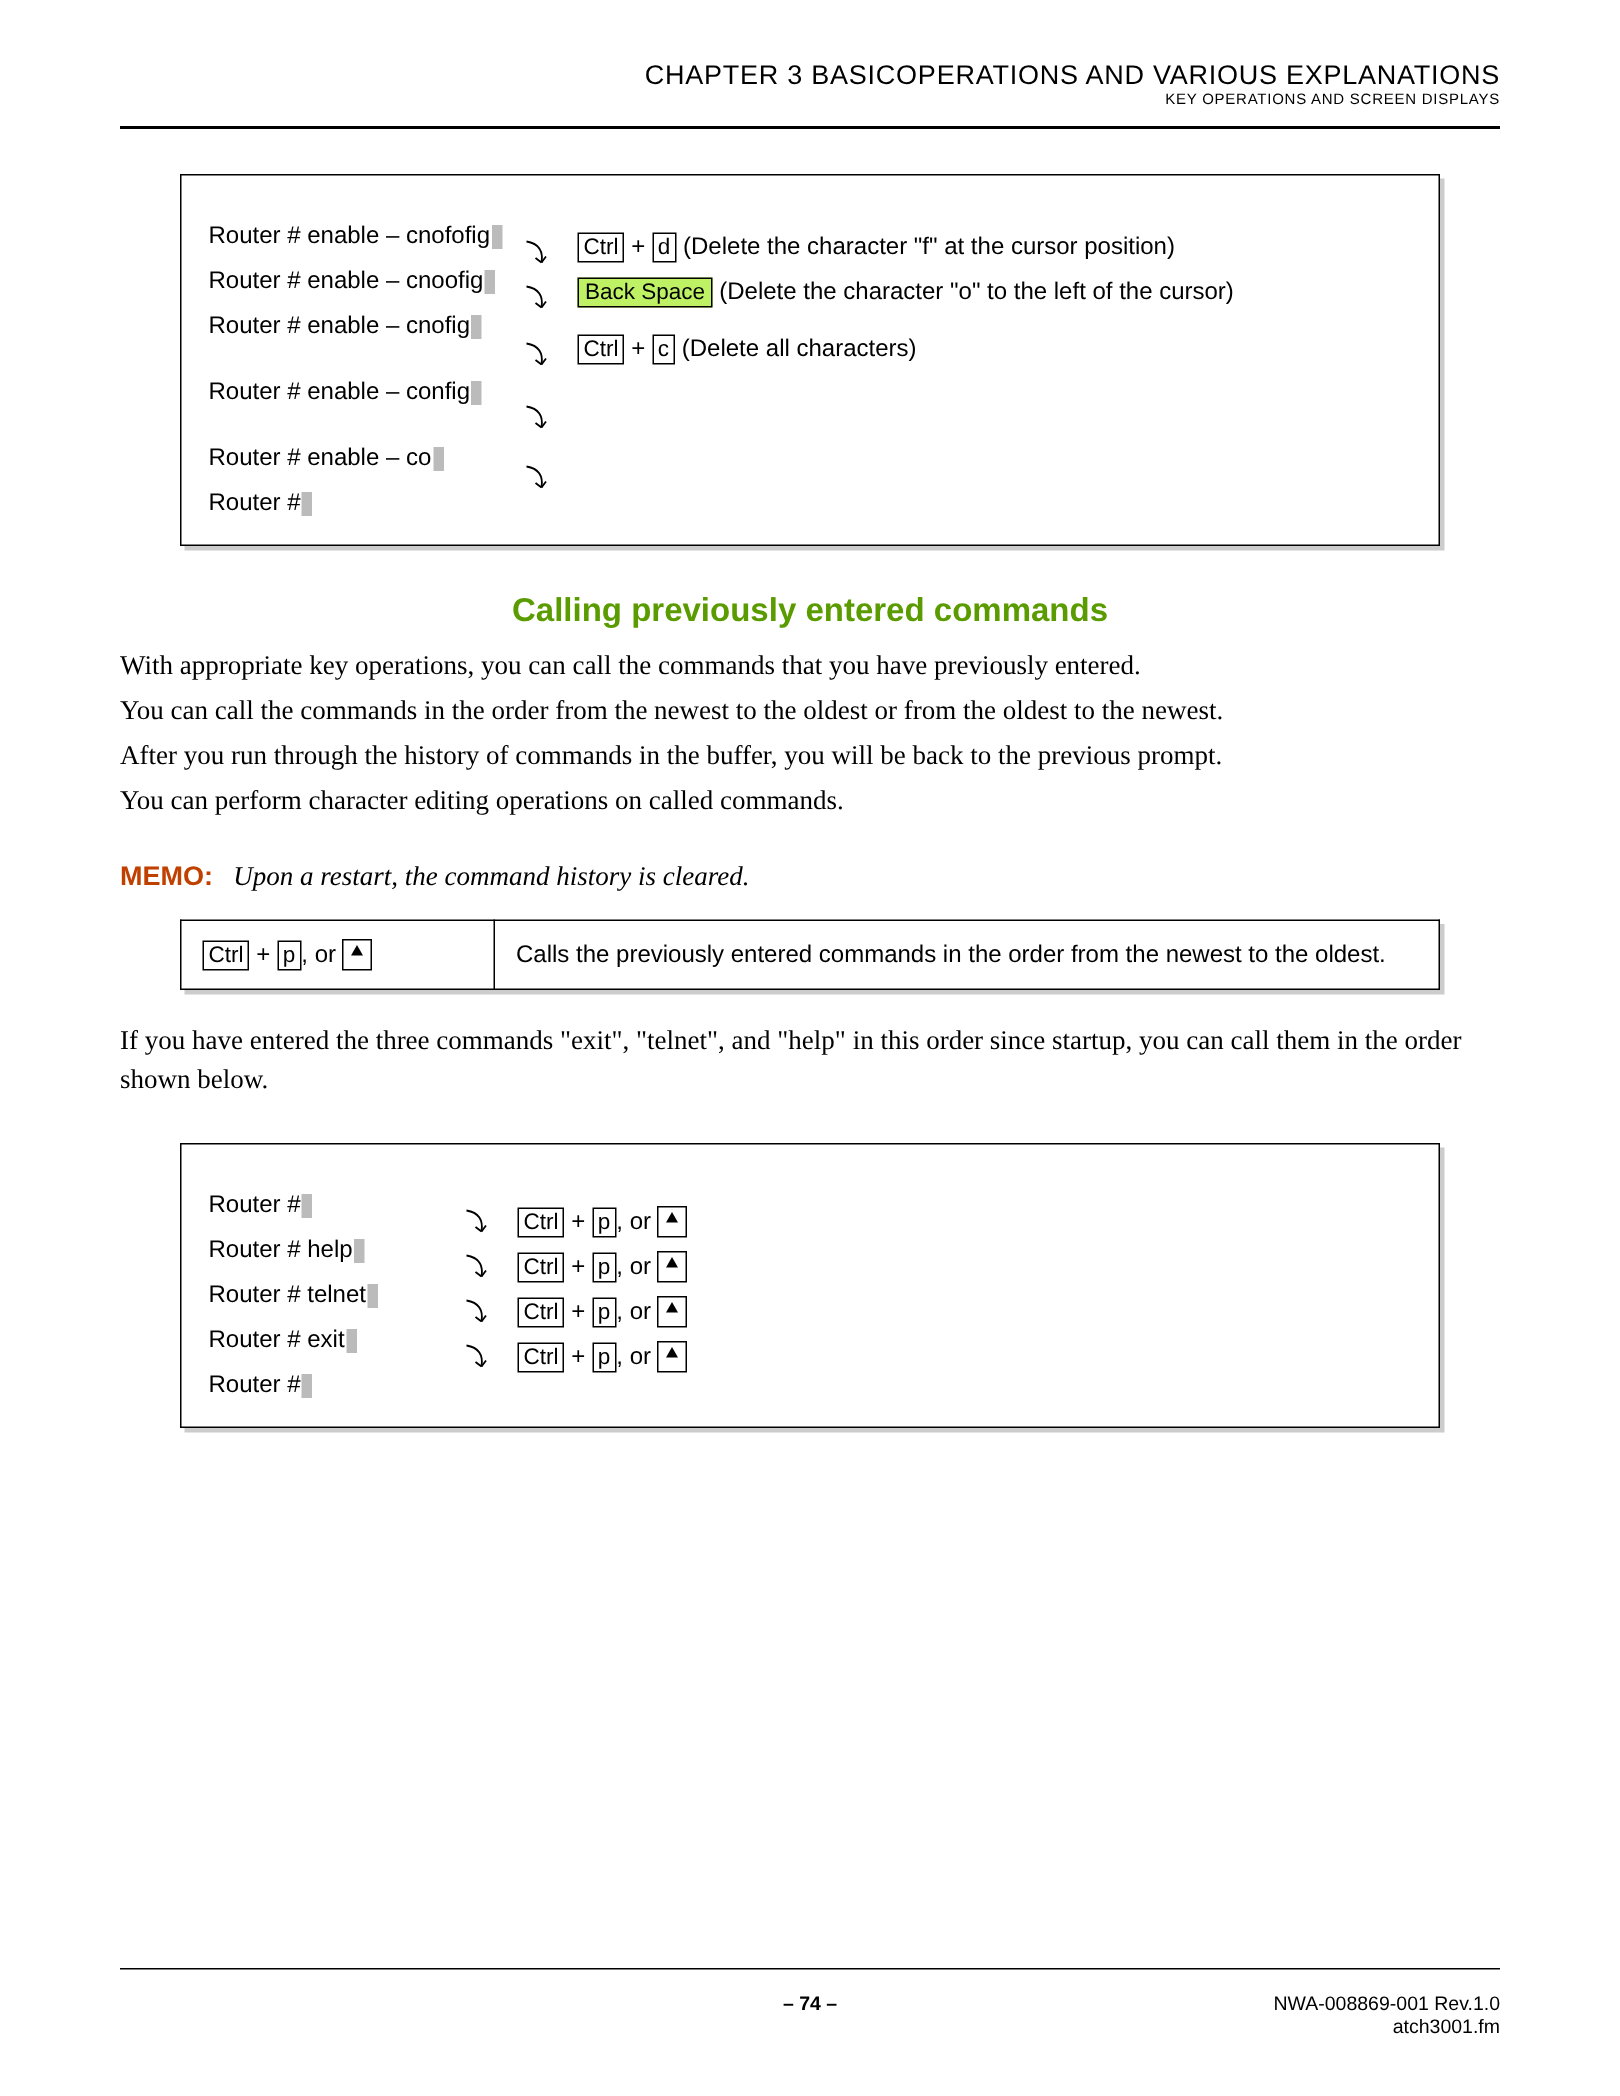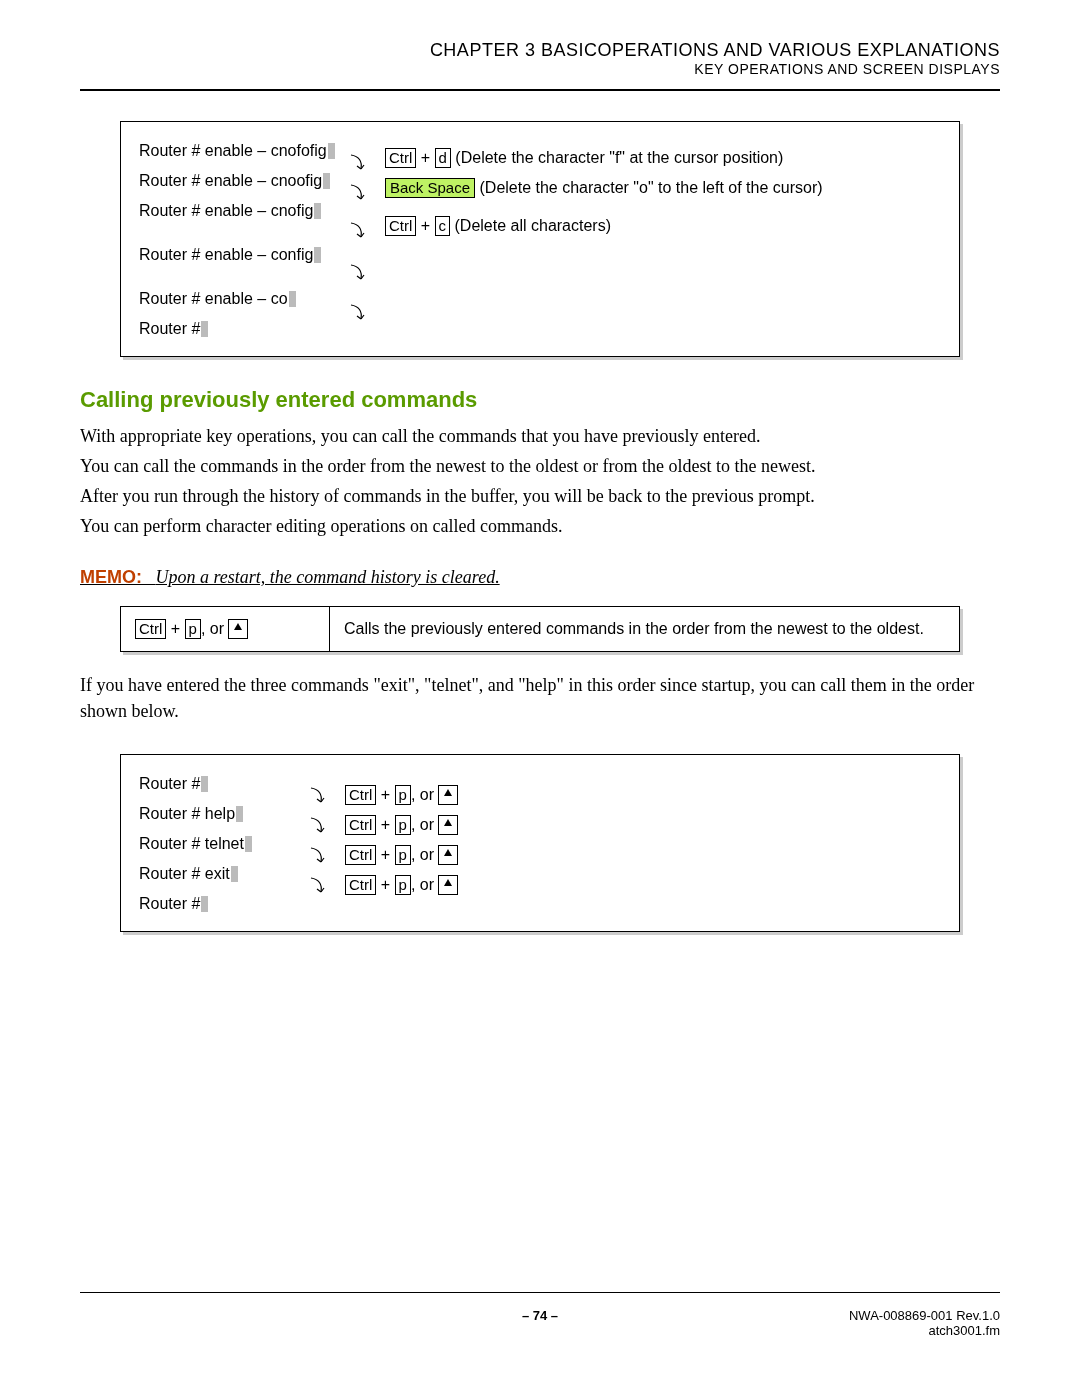--- a/index.html
+++ b/index.html
@@ -16,41 +16,42 @@
     text-align: right;
     font-family: Arial, sans-serif;
     padding-bottom: 12px;
   }
   .chapter-title {
     font-size: 18px;
     letter-spacing: 0.5px;
     margin-bottom: 0;
   }
   .subheader {
-    font-size: 14px;
+    font-size: 10px;
     letter-spacing: 0.5px;
   }
   .hr-thick {
     border: none;
     border-top: 2px solid #000;
     margin: 0;
   }
   .panel {
     border: 1px solid #000;
     box-shadow: 3px 3px 0 #ccc;
     margin: 30px 40px 30px 40px;
     padding: 14px 18px 12px 18px;
     font-family: Arial, sans-serif;
     font-size: 16px;
     position: relative;
   }
   .panel-row {
     display: flex;
     align-items: flex-start;
     gap: 8px;
+    margin-top: 12px;
   }
   .prompt-col {
     width: 200px;
     flex-shrink: 0;
     line-height: 30px;
   }
   .prompt-line { white-space: nowrap; }
   .cursor-block {
     display: inline-block;
     width: 7px;
@@ -88,28 +89,28 @@
     display: inline-block;
     line-height: 18px;
     background: #bef264;
   }
   h2.green {
     font-family: Arial, sans-serif;
     color: #5a9b00;
     font-weight: bold;
     font-size: 22px;
     margin: 26px 0 10px 0;
+    text-align: center;
   }
   p.body {
     margin: 4px 0;
     line-height: 26px;
   }
   .memo-row {
     margin: 28px 0 18px 0;
-    text-decoration: underline;
   }
   .memo-label {
     color: #c04000;
     font-family: Arial, sans-serif;
     font-weight: bold;
   }
   .memo-text { font-style: italic; }
   table.keytable {
     border-collapse: collapse;
     margin: 4px 40px 20px 40px;

